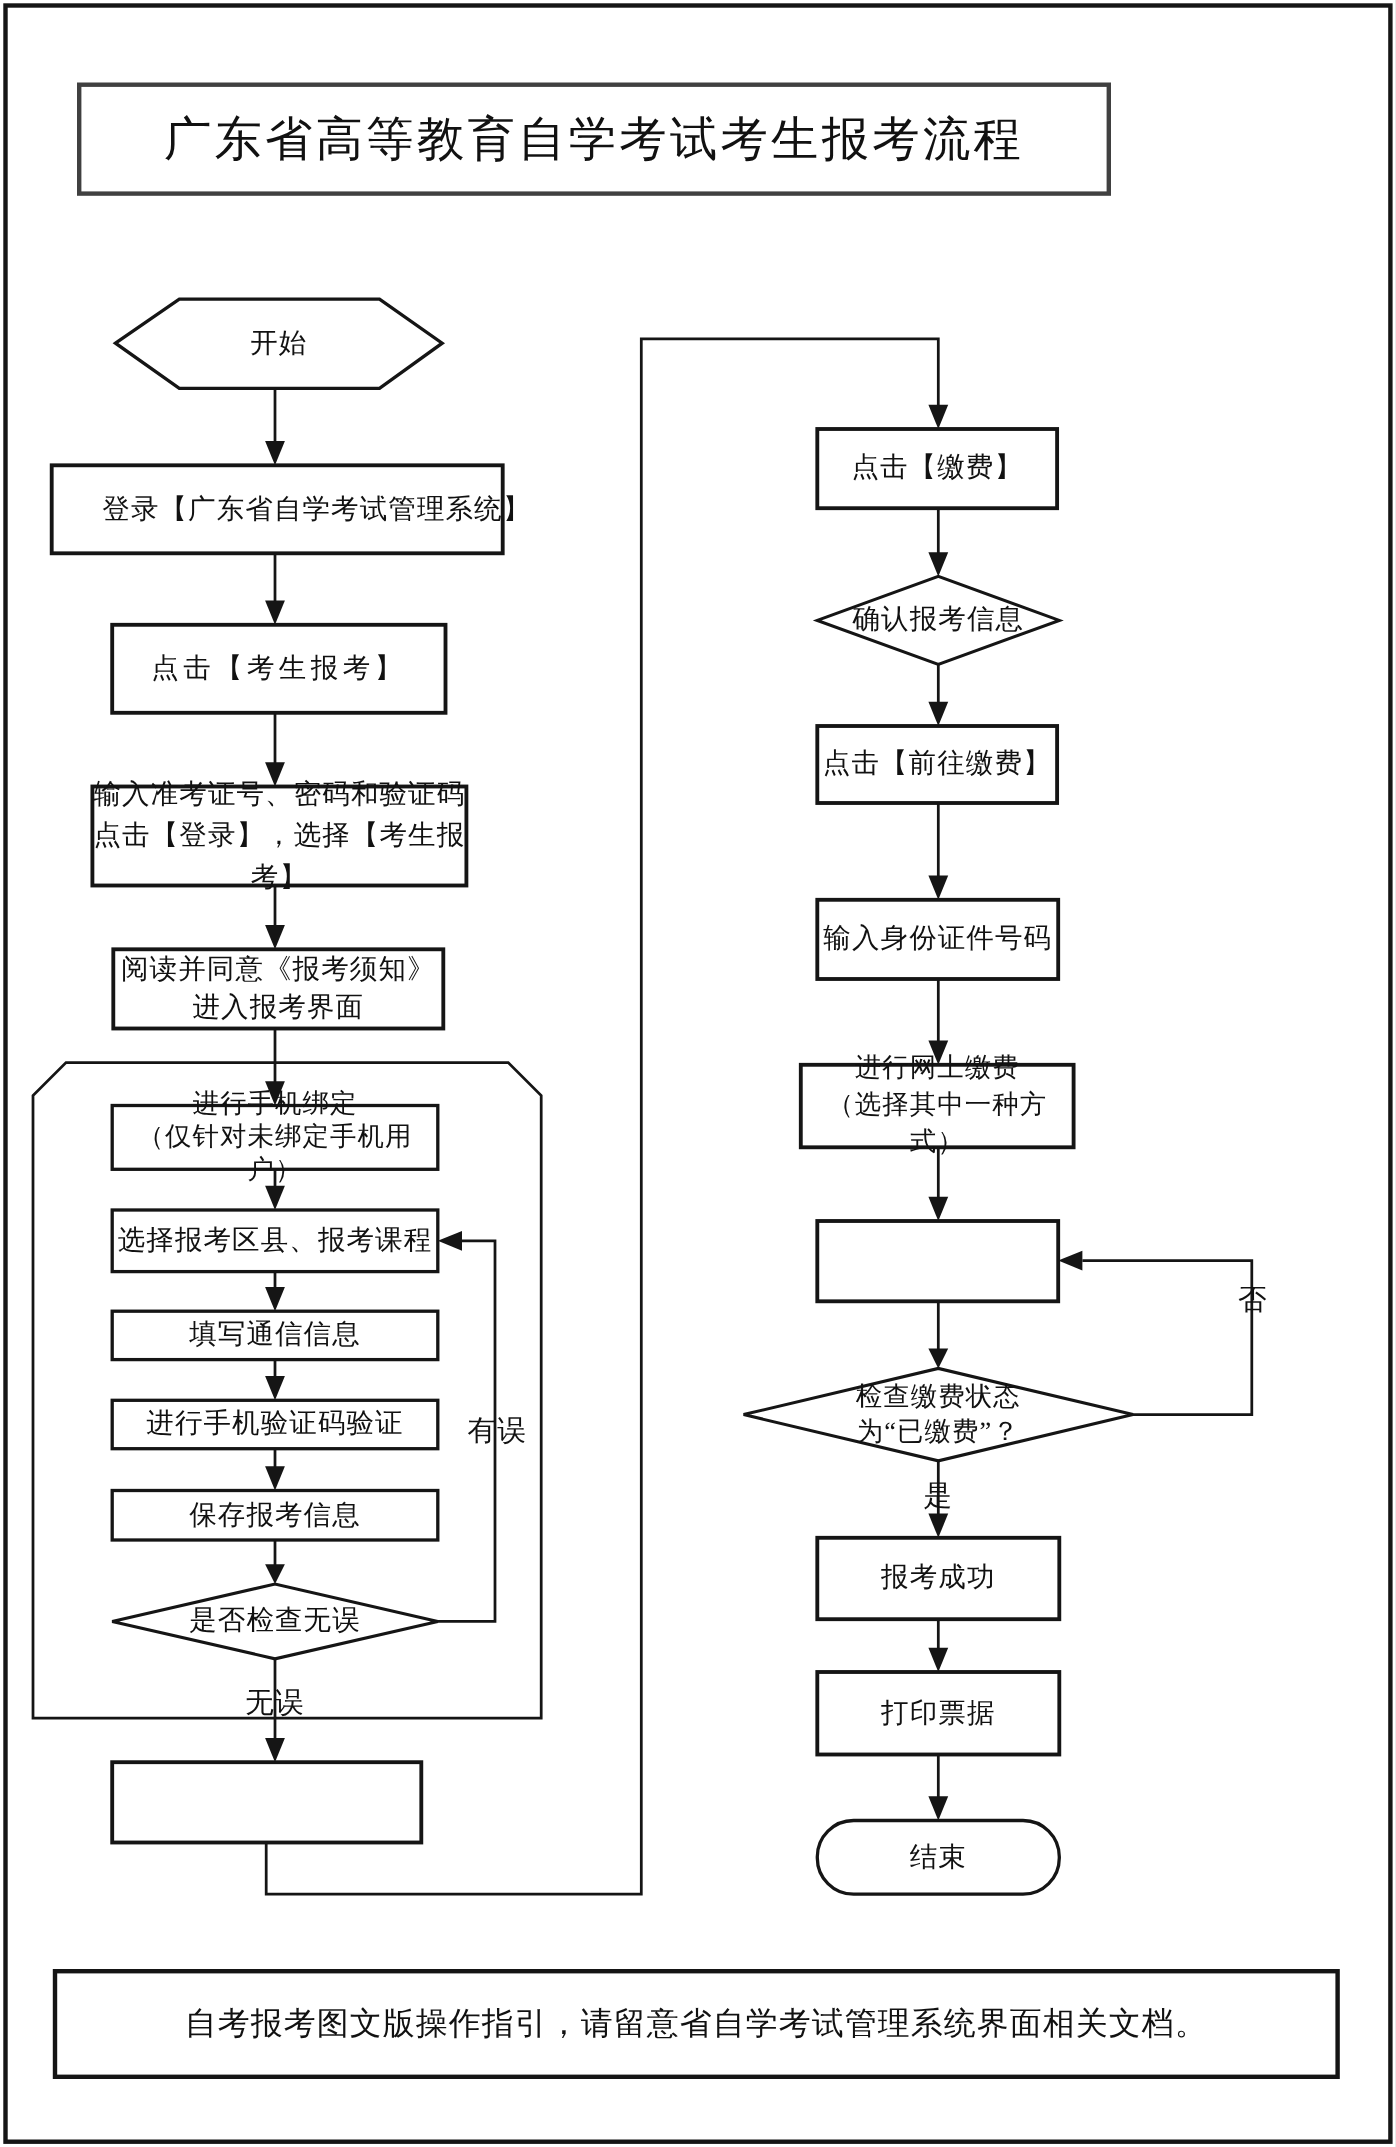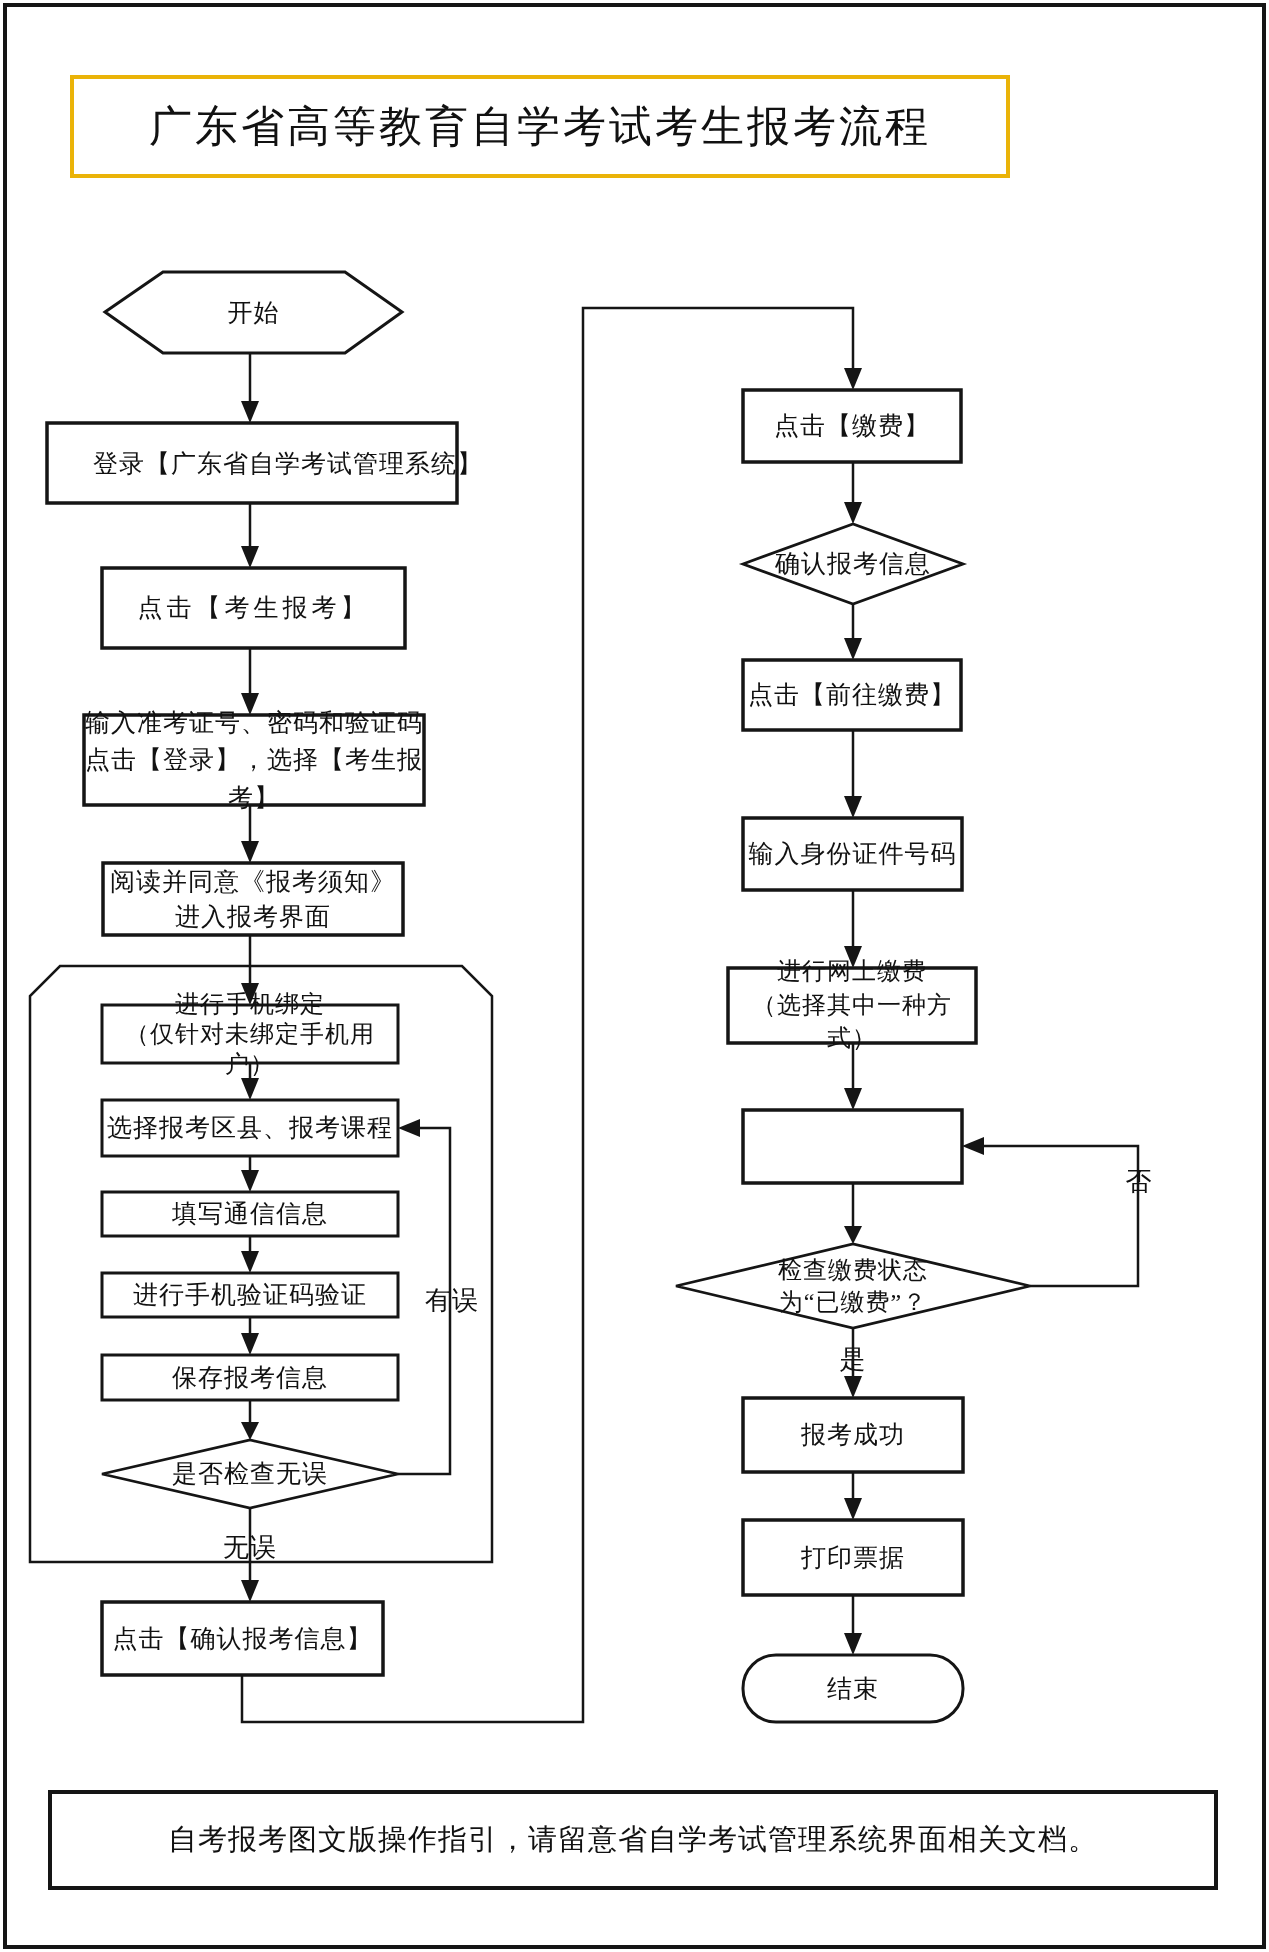--- a/index.html
+++ b/index.html
@@ -7,21 +7,21 @@
     position:relative;width:1269px;height:1952px;background:#fff;
     font-family:"Liberation Serif","DejaVu Serif",serif;color:#111;
     overflow:hidden;margin:0 auto;
   }
   .outer-frame{
     position:absolute;left:3px;top:3px;width:1255px;height:1938px;
     border:4px solid #151515;pointer-events:none;
   }
   .title-box{
     position:absolute;left:70px;top:75px;width:940px;height:103px;
-    border:4px solid #eab308;box-sizing:border-box;
+    border:4px solid #404040;box-sizing:border-box;
     display:flex;align-items:center;justify-content:center;
     font-size:43px;letter-spacing:3px;
   }
   .footer-box{
     position:absolute;left:48px;top:1790px;width:1170px;height:100px;
     border:4px solid #151515;box-sizing:border-box;
     display:flex;align-items:center;justify-content:center;
     font-size:29px;letter-spacing:1px;
   }
   svg.flow-layer{position:absolute;left:0;top:0;}
@@ -151,21 +151,20 @@
   <div class="node-label" style="left:102px;top:1100px;width:296px;height:56px;border-radius:23px;">选择报考区县、报考课程</div>
 
   <div class="node-label" style="left:102px;top:1192px;width:296px;height:44px;">填写通信信息</div>
 
   <div class="node-label" style="left:102px;top:1273px;width:296px;height:44px;">进行手机验证码验证</div>
 
   <div class="node-label" style="left:102px;top:1355px;width:296px;height:45px;">保存报考信息</div>
 
   <div class="node-label" style="left:102px;top:1440px;width:296px;height:68px;">是否检查无误</div>
 
-  <div class="node-label" style="left:102px;top:1602px;width:281px;height:73px;">点击【确认报考信息】</div>
 
   <div class="node-label" style="left:743px;top:390px;width:218px;height:72px;">点击【缴费】</div>
 
   <div class="node-label" style="left:733px;top:524px;width:240px;height:80px;">确认报考信息</div>
 
   <div class="node-label" style="left:743px;top:660px;width:218px;height:70px;">点击【前往缴费】</div>
 
   <div class="node-label" style="left:743px;top:818px;width:219px;height:72px;border-radius:11px;">输入身份证件号码</div>
 
   <div class="node-label" style="left:728px;top:968px;width:248px;height:75px;font-size:24px;line-height:1.4;">进行网上缴费

